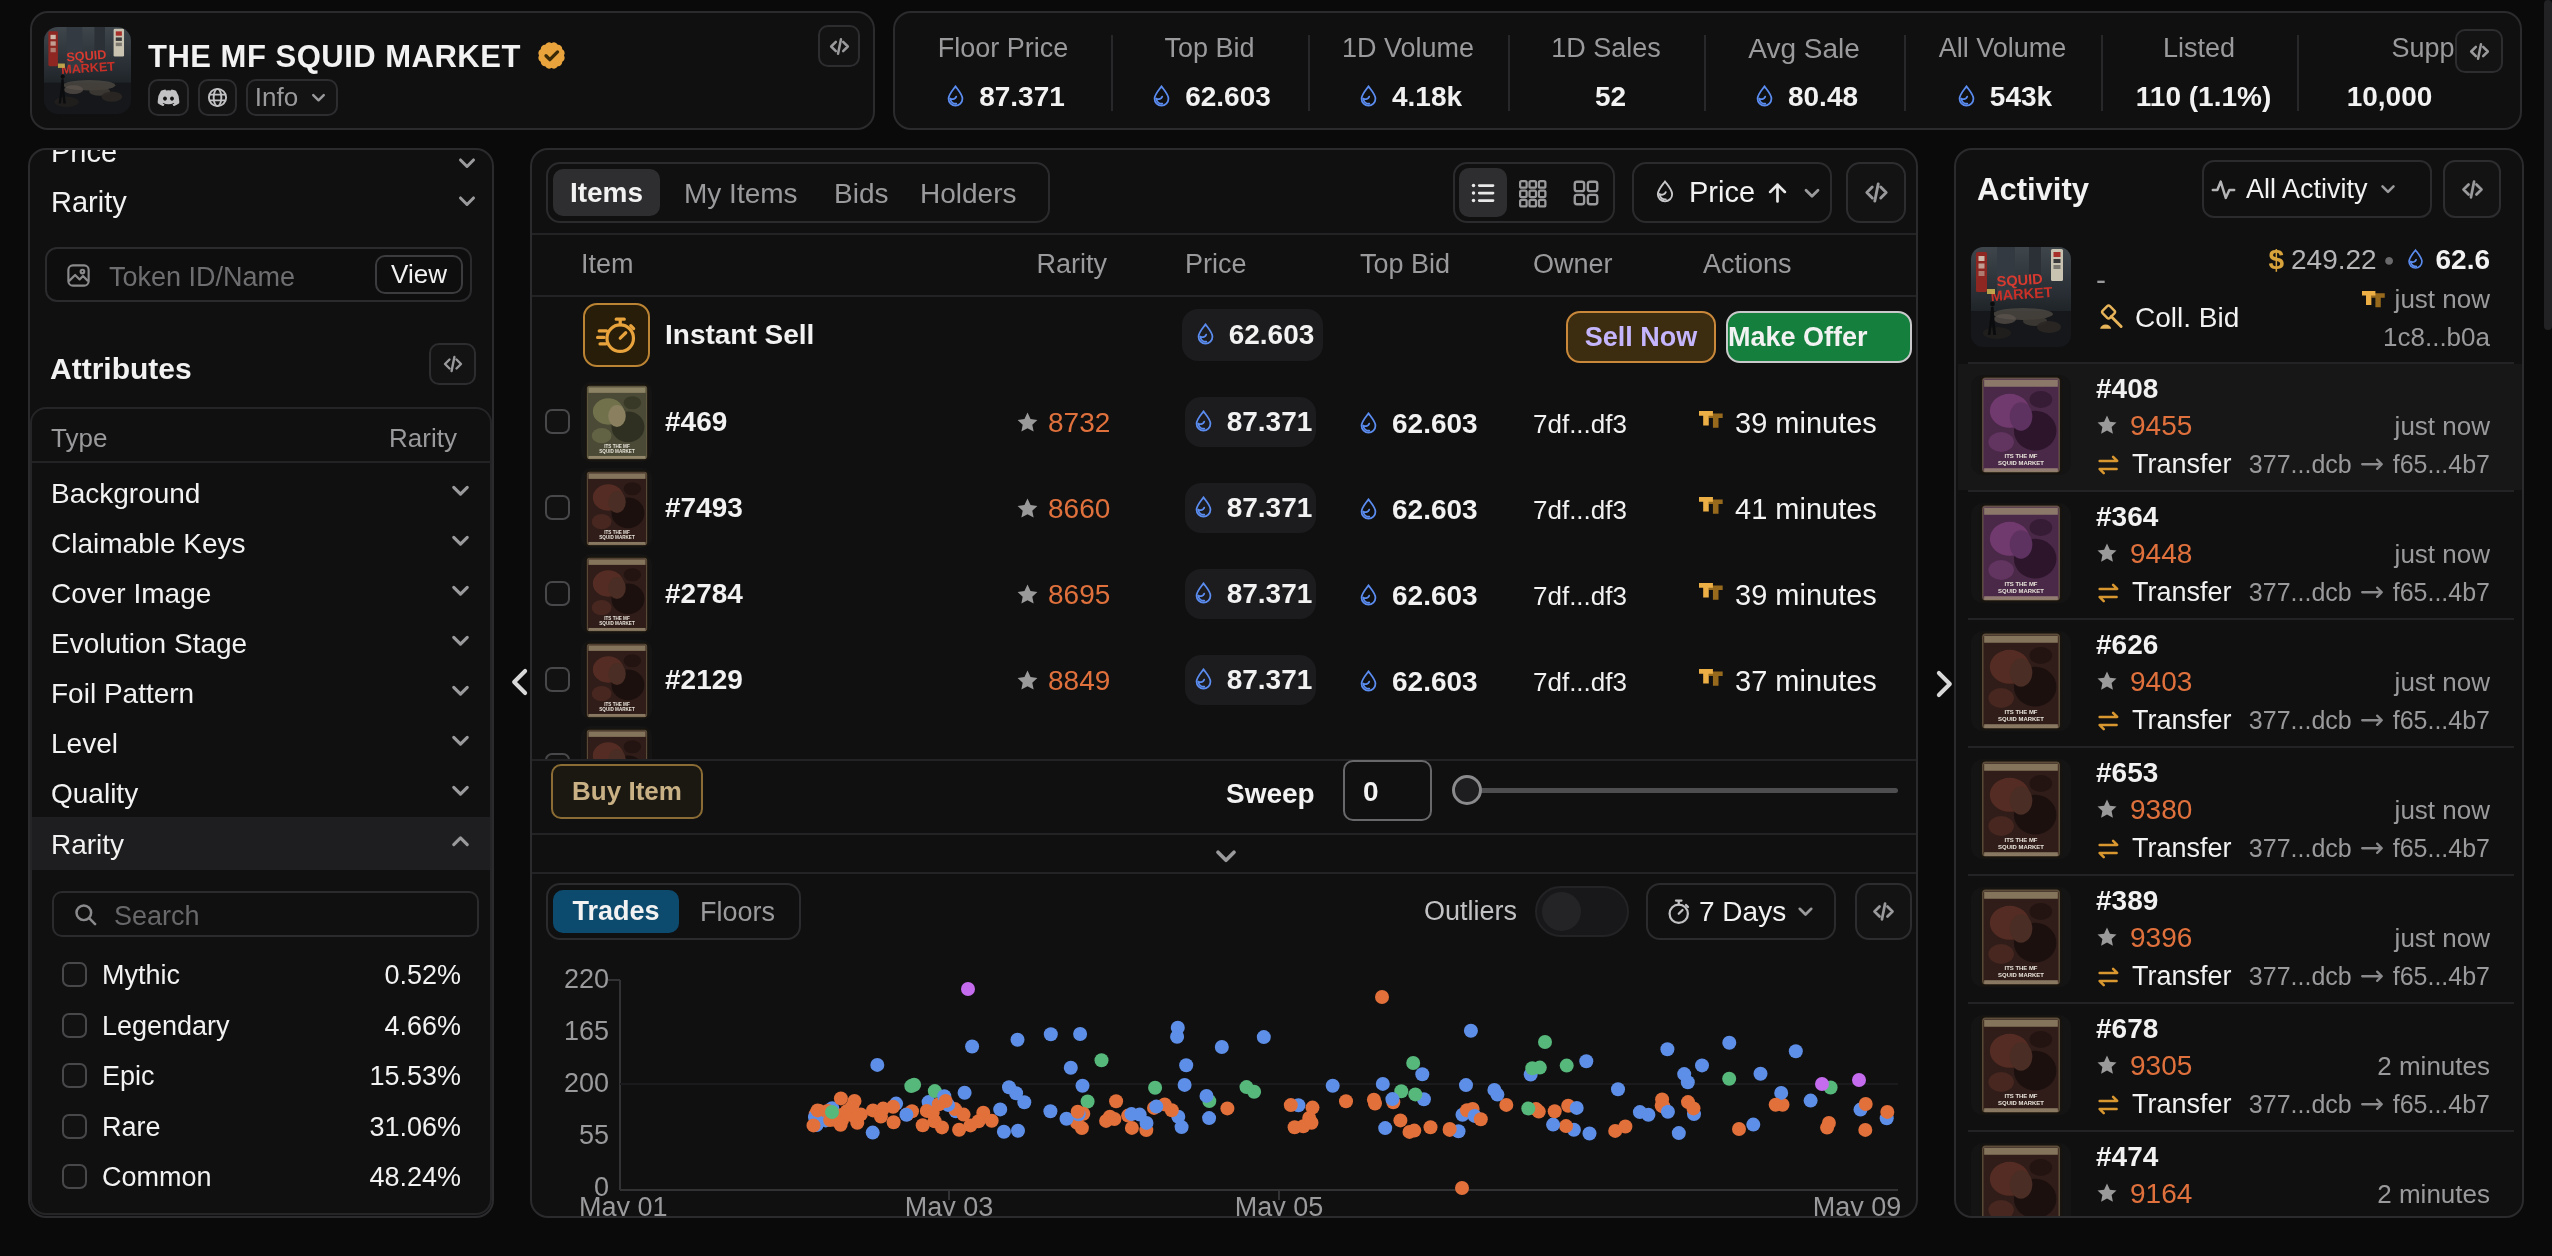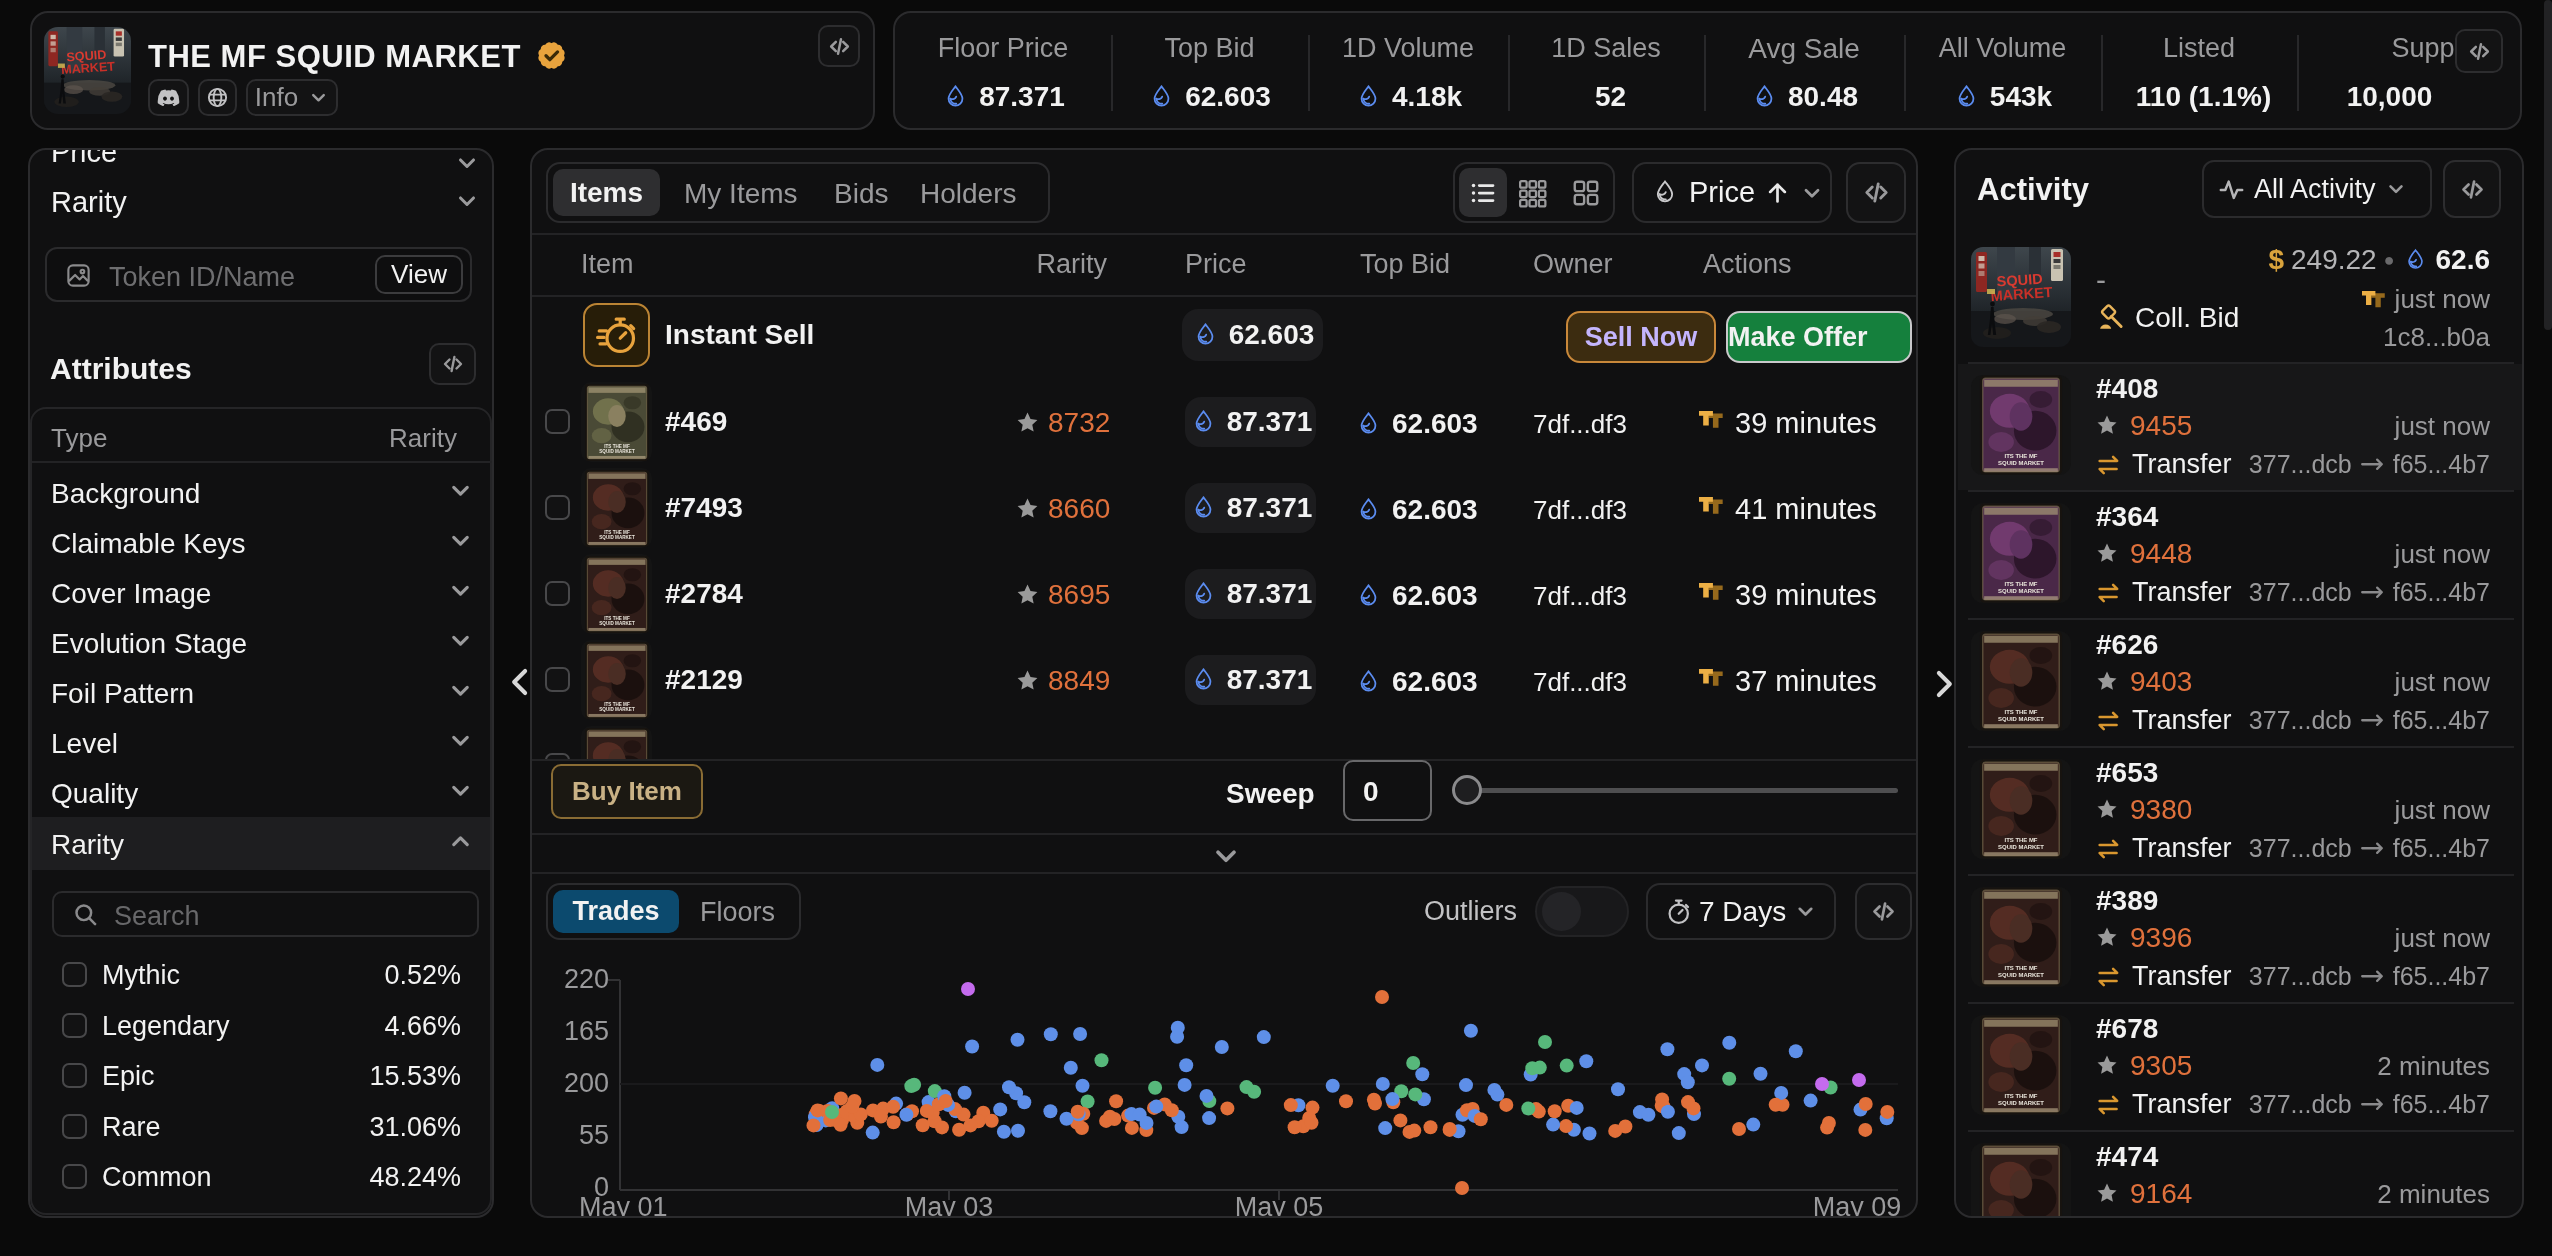--- a/index.html
+++ b/index.html
@@ -787,21 +787,21 @@
       <circle cx="850.0" cy="847.0" r="7" fill="#e2703a"></circle>
       <circle cx="930.0" cy="1038.0" r="7" fill="#e2703a"></circle>
       <circle cx="1327.0" cy="930.0" r="7" fill="#c46bee"></circle>
       <circle cx="1290.0" cy="934.0" r="7" fill="#c46bee"></circle>
       <circle cx="1013.0" cy="892.0" r="7" fill="#57b87b"></circle>
       <circle cx="300.0" cy="962.0" r="7" fill="#57b87b"></circle>
     </svg>
 </div>
 <div class="card" style="left:1954px;top:148px;width:570px;height:1070px;overflow:hidden">
 <div class="abs t-pri" style="left:21px;top:22px;font-size:31px;font-weight:700">Activity</div>
-<div class="abs" style="left:246px;top:10px;width:230px;height:58px;border:2px solid #2b2b2d;border-radius:12px;display:flex;align-items:center;padding-left:14px;gap:9px">
+<div class="abs" style="left:246px;top:10px;width:230px;height:58px;border:2px solid #2b2b2d;border-radius:12px;display:flex;align-items:center;padding-left:6px;gap:9px">
       <svg width="27" height="27" viewBox="0 0 24 24" fill="none">
         <path d="M2.5 12.5 h4 l3-7.5 4.5 14.5 3.2-7 h4.3" stroke="#b5b5b7" stroke-width="2.2" stroke-linecap="round" stroke-linejoin="round"></path>
       </svg>
       <span class="t-pri" style="font-size:27px">All Activity</span>
       <svg width="22" height="22" viewBox="0 0 24 24" style="transform:rotate(0deg)" fill="none">
         <path d="M6 9.2 L12 15.2 L18 9.2" stroke="#9a9a9c" stroke-width="2.8" stroke-linecap="round" stroke-linejoin="round"></path>
       </svg>
     </div>
 <div class="btn" style="left:487px;top:10px;width:58px;height:58px;border-radius:12px">
       <svg width="27" height="27" viewBox="0 0 24 24" fill="none">

